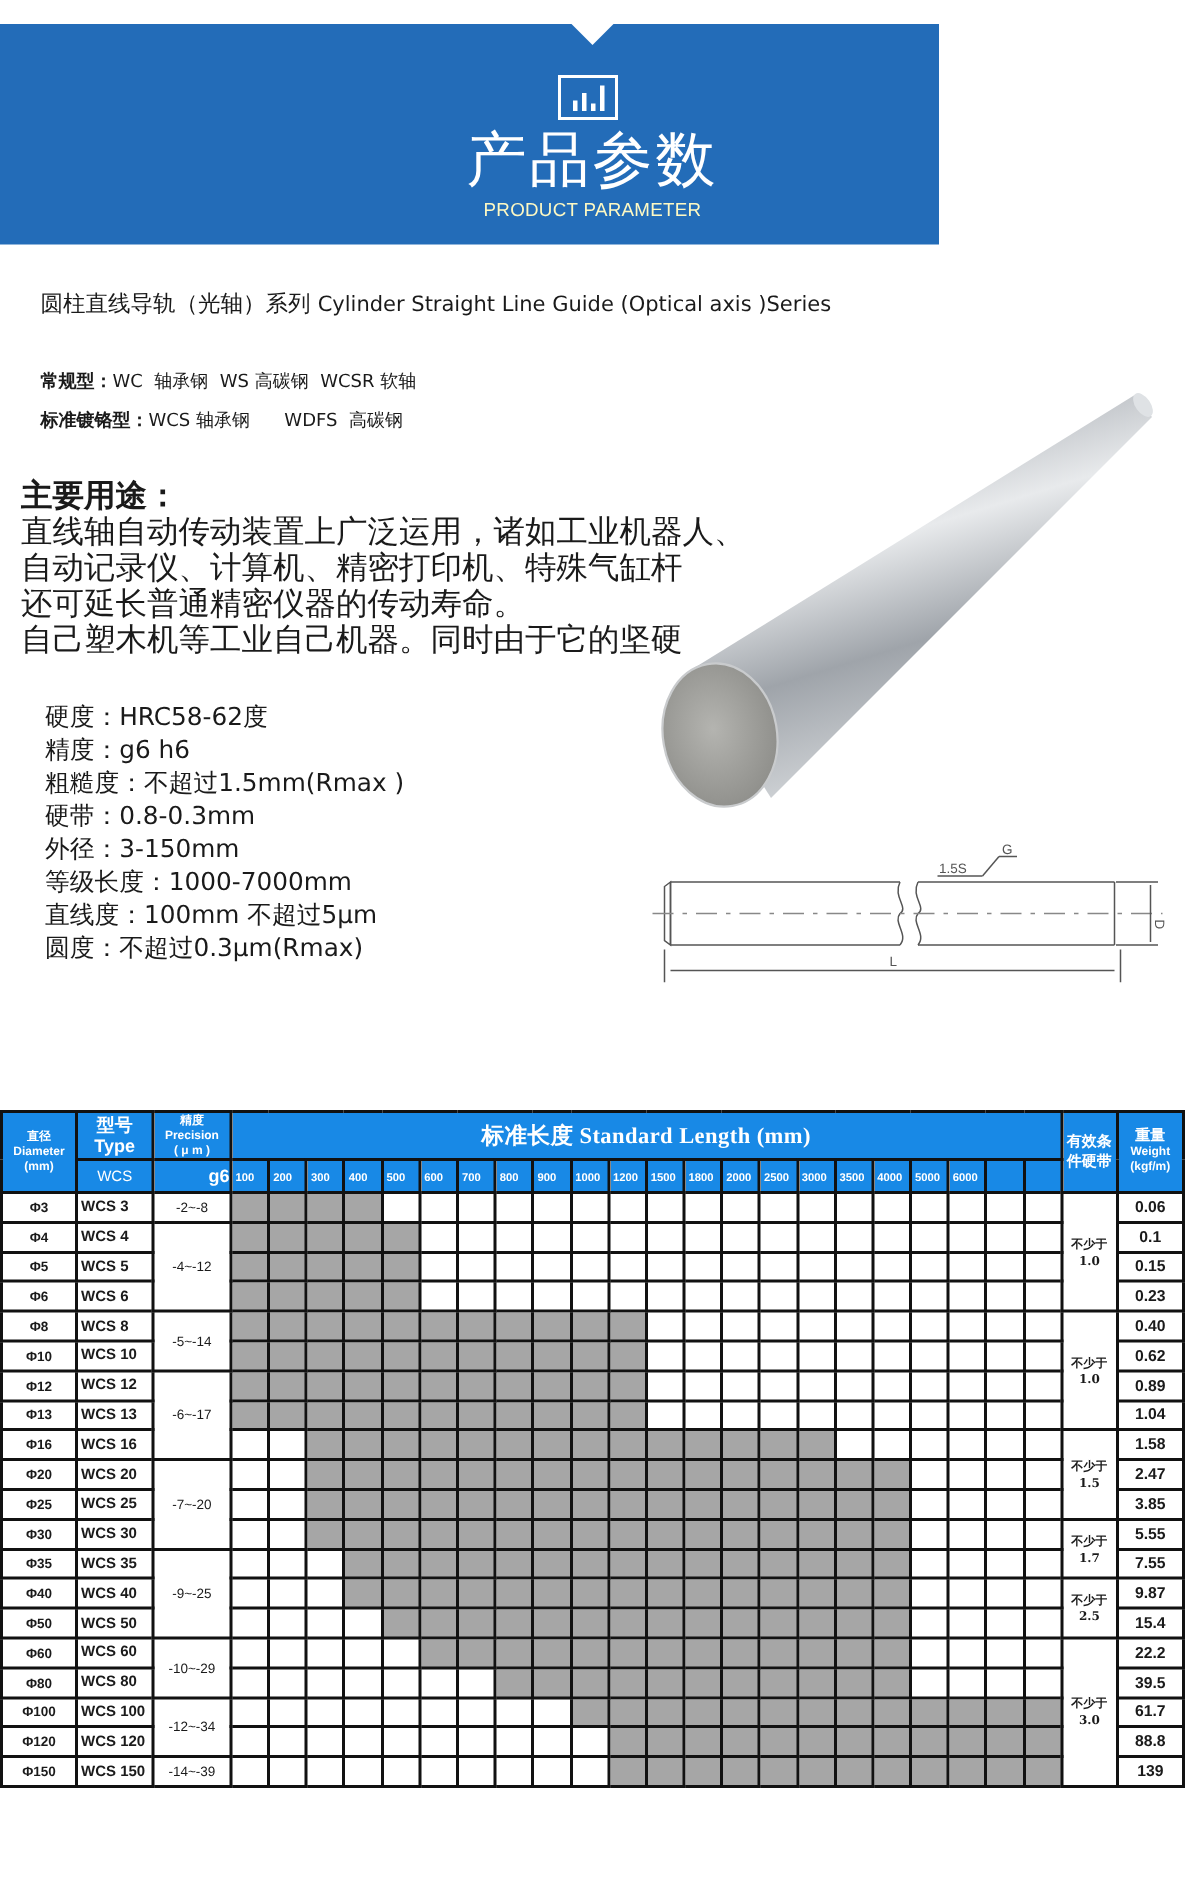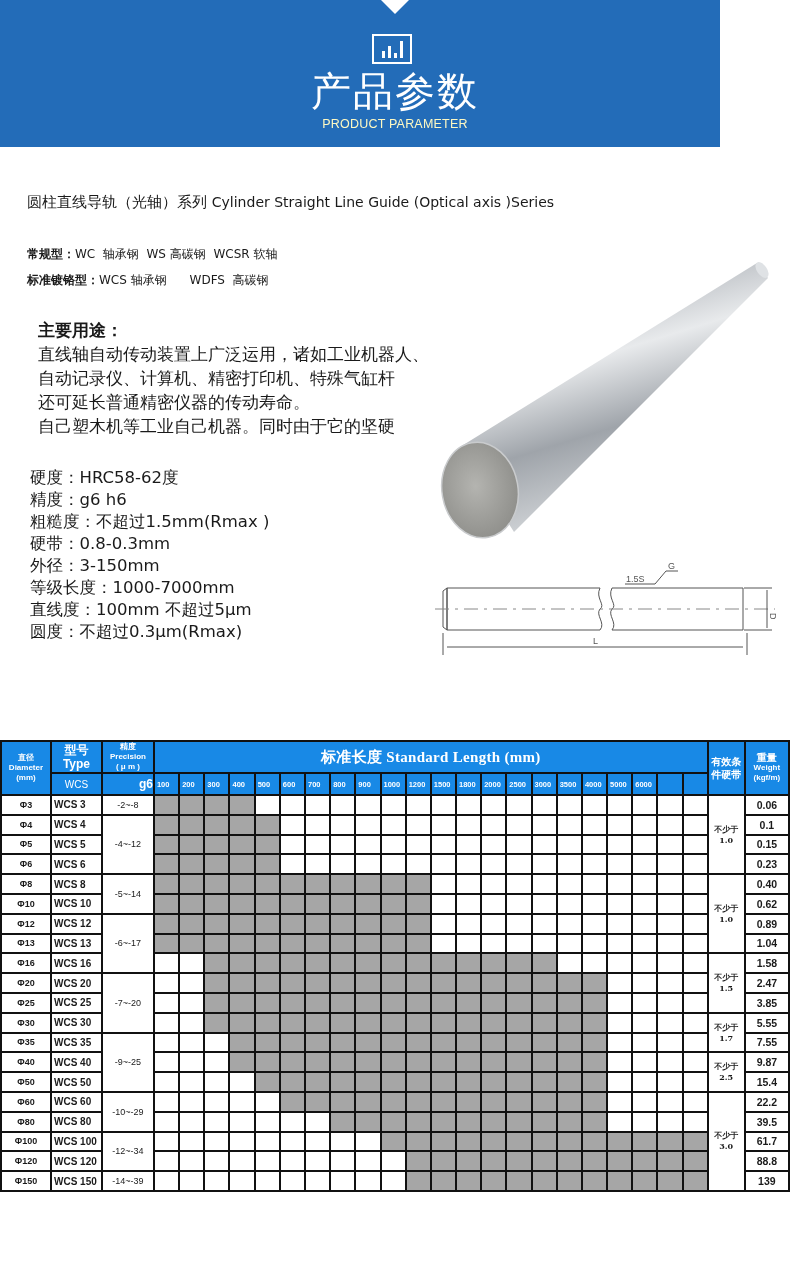--- a/index.html
+++ b/index.html
@@ -1,33 +1,33 @@
 <!DOCTYPE html>
 <html><head>
 <meta charset="utf-8">
 <style>
   * { box-sizing: border-box; margin: 0; padding: 0; }
   html, body { width: 790px; height: 1264px; background: #ffffff; overflow: hidden; }
   body { position: relative; font-family: "DejaVu Sans", "Liberation Sans", sans-serif; color: #1a1a1a; }
 
-  .banner { position: absolute; left: 0; top: 0; width: 720px; height: 147px; background: #236cb8; }
+  .banner { position: absolute; left: 0; top: 16px; width: 626px; height: 147px; background: #236cb8; }
   .banner .notch { position: absolute; left: 381px; top: 0; width: 0; height: 0;
     border-left: 14px solid transparent; border-right: 14px solid transparent; border-top: 14px solid #ffffff; }
   .banner .icon-box { position: absolute; left: 372px; top: 34px; width: 40px; height: 30px; border: 2px solid #fff; }
   .banner .icon-box i { position: absolute; bottom: 4px; width: 3px; background: #fff; }
   .banner .title { position: absolute; left: 0; top: 68px; width: 790px; text-align: center; color: #fff;
     font-size: 40px; letter-spacing: 2px; line-height: 46px; font-family: "DejaVu Sans", sans-serif; }
   .banner .subtitle { position: absolute; left: 0; top: 117px; width: 790px; text-align: center; color: #fef9c3;
     font-size: 12.5px; font-family: "Liberation Sans", sans-serif; letter-spacing: 0.2px; }
 
   .series { position: absolute; left: 27px; top: 193px; font-size: 15px; }
   .series .en { font-size: 14px; }
   .types { position: absolute; left: 27px; top: 241px; font-size: 12px; line-height: 26px; }
   .types .lbl { font-weight: bold; }
-  .usage { position: absolute; left: 38px; top: 318px; font-size: 17px; line-height: 24px; }
+  .usage { position: absolute; left: 14px; top: 318px; font-size: 21px; line-height: 24px; }
   .usage .lbl { font-weight: bold; }
   .specs { position: absolute; left: 30px; top: 467px; font-size: 16.5px; line-height: 22px; }
 
   .rod { position: absolute; left: 430px; top: 250px; width: 360px; height: 300px; }
   .drawing { position: absolute; left: 430px; top: 555px; width: 350px; height: 100px; }
 
   .tbl { position: absolute; left: 0; top: 740px; border-collapse: collapse; table-layout: fixed;
     font-family: "Liberation Sans", sans-serif; }
   .tbl td, .tbl th { border: 2px solid #111; padding: 0; text-align: center; vertical-align: middle; overflow: hidden; white-space: nowrap; }
   .tbl thead th { background: #1889e6; color: #fff; border-color: #111; }

